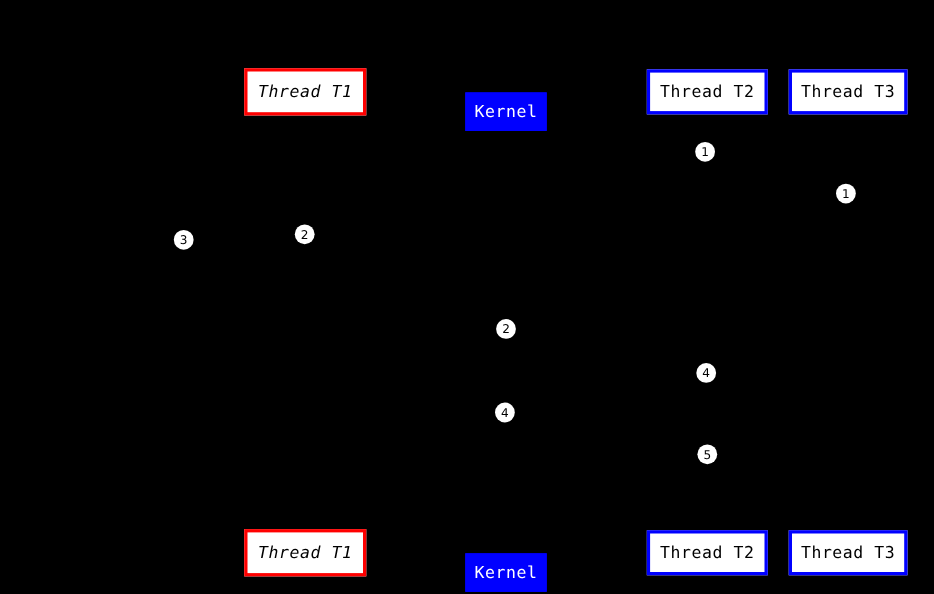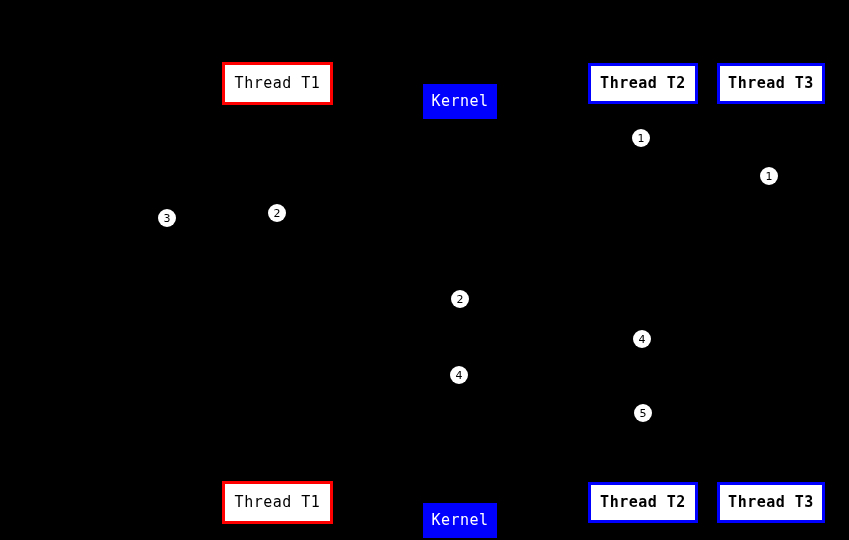--- a/index.html
+++ b/index.html
@@ -26,24 +26,24 @@
     background: #ffffff;
     color: #000000;
     font-family: "DejaVu Sans Mono", "Liberation Mono", monospace;
     font-size: 15px;
     letter-spacing: 0.5px;
     white-space: nowrap;
     line-height: 1;
   }
   .participant.border-red {
     border: 3px solid #ff0000;
+    font-style: italic;
   }
   .participant.border-blue {
     border: 3px solid #0000ff;
-    font-weight: bold;
   }
   .participant.fill-blue {
     background: #0000ff;
     color: #ffffff;
     border: 1px solid #0000ff;
     margin-top: 18px;
   }
 
   
   .lifeline {

